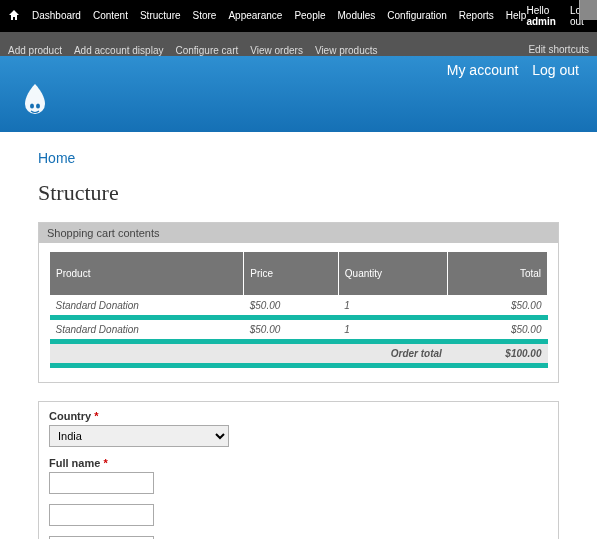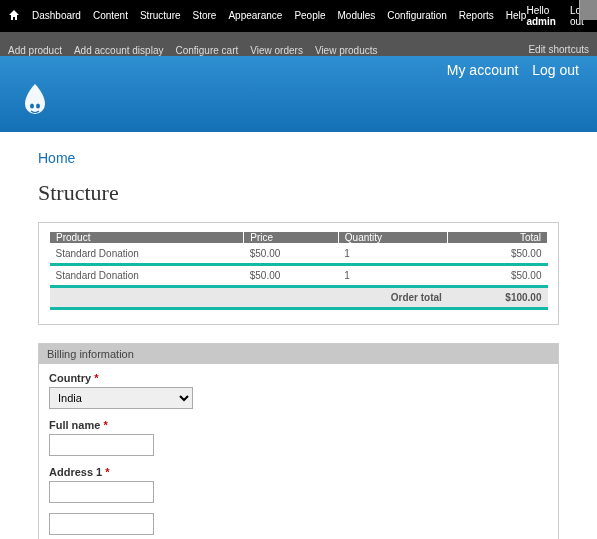--- a/index.html
+++ b/index.html
@@ -20,29 +20,29 @@
 .logo-svg { width: 34px; height: 38px; }
 .site-name { font-size: 20px; font-weight: normal; }
 .content { padding: 18px 38px 30px; }
 .breadcrumb { font-size: 14px; margin-bottom: 14px; }
 .breadcrumb a { color: #1570b5; text-decoration: none; }
 h1.page-title { font-size: 22px; font-weight: normal; margin-bottom: 16px; font-family: Georgia, serif; }
 .panel { border: 1px solid #ccc; margin-bottom: 18px; }
 .panel-header { background: #c8c8c8; padding: 4px 8px; font-size: 11px; color: #444; }
 .panel-body { padding: 8px 10px 14px; }
 table.cart { width: 100%; border-collapse: collapse; font-size: 10px; }
-table.cart th { background: #757575; color: #fff; padding: 0 6px; text-align: left; font-weight: normal; border: 1px solid #fff; }
+table.cart th { background: #757575; color: #fff; padding: 16px 6px; text-align: left; font-weight: normal; border: 1px solid #fff; }
 table.cart th.right, table.cart td.right { text-align: right; }
-table.cart td { padding: 4px 6px; border-bottom: 3px solid #14b8a6; color: #555; }
+table.cart td { padding: 4px 6px; border-bottom: 5px solid #14b8a6; color: #555; font-style: italic; }
 .order-total-row td { background: #e8e8e8; font-weight: bold; }
 .field { margin-bottom: 10px; }
 .field label { display: block; font-size: 11px; font-weight: bold; margin-bottom: 3px; }
 .req { color: #c00; }
 .field input[type=text], .field select { border: 1px solid #aaa; padding: 3px 4px; font-size: 11px; height: 22px; }
-.w-country { width: 144px; }
+.w-country { width: 180px; }
 .w-text { width: 105px; }
 </style>
 </head>
 <body>
 
 <div class="admin-menu">
   <ul>
     <li><span class="home-ico"><svg viewBox="0 0 12 12">
             <path d="M6 1 L11 6 L9 6 L9 11 L7 11 L7 8 L5 8 L5 11 L3 11 L3 6 L1 6 Z" fill="#fff"></path>
           </svg></span></li>
@@ -90,20 +90,21 @@
   </div>
 </div>
 
 <div class="content">
   <div class="breadcrumb">
     <a href="#">Home</a>
   </div>
   <h1 class="page-title">Structure</h1>
 
   <div class="panel">
+    <div class="panel-header">Shopping cart contents</div>
     <div class="panel-body">
       <table class="cart">
         <thead>
           <tr>
             <th style="width:39%">Product</th>
             <th style="width:19%">Price</th>
             <th style="width:22%">Quantity</th>
             <th style="width:20%" class="right">Total</th>
           </tr>
         </thead>
@@ -125,32 +126,30 @@
               <td></td>
             <td class="right">Order total</td>
             <td class="right">$100.00</td>
           </tr>
         </tbody>
       </table>
     </div>
   </div>
 
   <div class="panel">
-    <div class="panel-header">Billing information</div>
     <div class="panel-body">
       <div class="field">
         <label><span>Country</span> <span class="req">*</span></label>
         <select class="w-country"><option>India</option></select>
       </div>
       <div class="field">
         <label><span>Full name</span> <span class="req">*</span></label>
         <input type="text" class="w-text" style="">
       </div>
       <div class="field">
-        <label><span>Address 1</span> <span class="req">*</span></label>
         <input type="text" class="w-text" style="">
       </div>
       <div class="field">
         <input type="text" class="w-text" style="">
       </div>
 
     </div>
   </div>
 
 </div>

